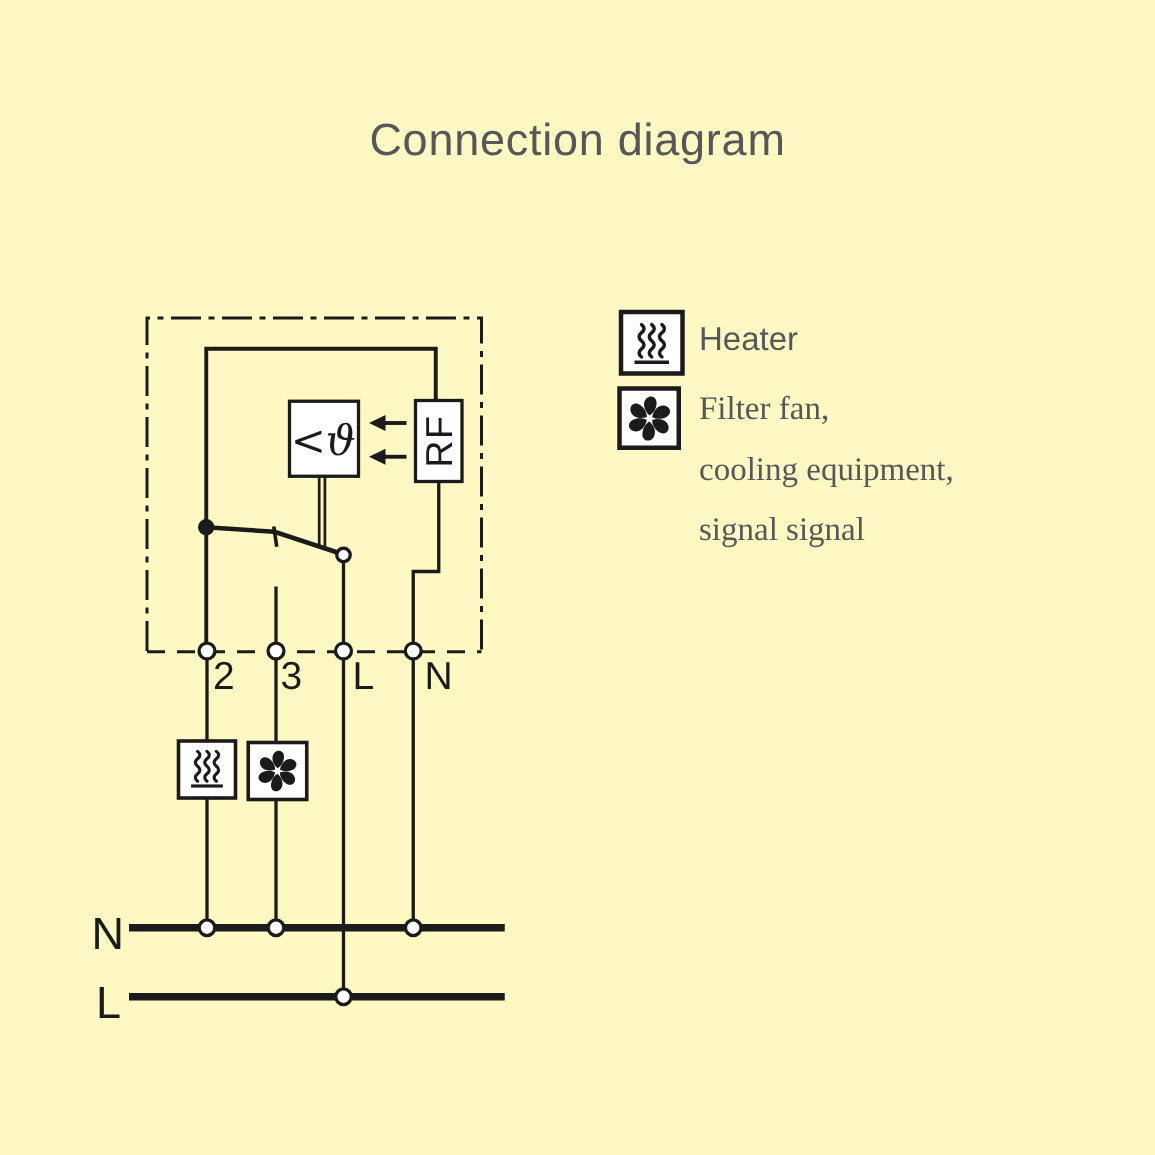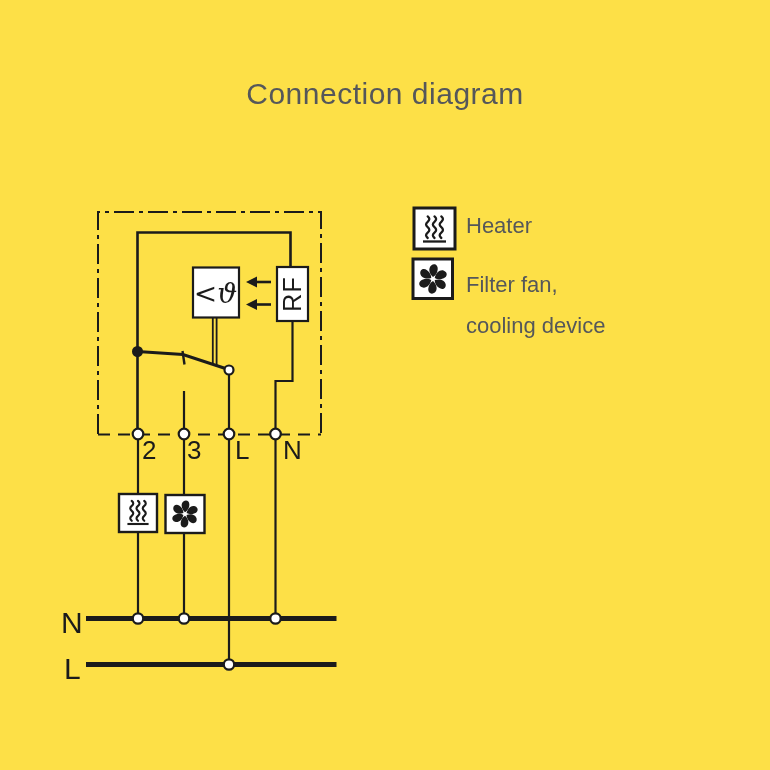--- a/index.html
+++ b/index.html
@@ -1,34 +1,34 @@
 <!DOCTYPE html>
 <html><head>
 <meta charset="utf-8">
 <style>
   html,body{margin:0;padding:0;background:#fff;}
   .canvas{
-    position:relative;width:770px;height:770px;background:#fde047;overflow:hidden;
+    position:relative;width:770px;height:770px;background:#fef9c3;overflow:hidden;
     font-family:"Liberation Sans","DejaVu Sans",sans-serif;
   }
   .page-title{
     position:absolute;left:0;top:77px;width:770px;text-align:center;
     font-size:30px;font-weight:400;color:#55575a;letter-spacing:0.5px;
   }
   .diagram-svg{position:absolute;left:0;top:0;width:770px;height:770px;}
   .wire{stroke:#1b1b1b;fill:none;}
   .box{stroke:#1b1b1b;fill:#ffffff;}
   .svgtxt{font-family:"Liberation Sans","DejaVu Sans",sans-serif;fill:#1b1b1b;}
   .term-label{font-size:26px;}
   .bus-label{font-size:30px;}
   .rf-label{font-size:25px;letter-spacing:1px;}
   .theta-label{font-family:"DejaVu Serif","Liberation Serif",serif;font-style:italic;font-size:28px;fill:#1b1b1b;}
   .legend-text{position:absolute;color:#55575a;font-size:22px;}
   .legend-heater-label{left:466px;top:213px;}
-  .legend-fan-label{left:466px;top:265px;line-height:40.5px;}
+  .legend-fan-label{left:466px;top:252px;line-height:40.5px;font-family:Liberation Serif, serif;}
 </style>
 </head>
 <body>
 
 <div class="canvas">
 
   <div class="page-title">Connection diagram</div>
 
   <svg class="diagram-svg" viewBox="0 0 770 770">
     <defs>
@@ -122,16 +122,17 @@
       <rect class="box" x="414" y="208" width="41" height="41" stroke-width="3"></rect>
       <use href="#heaterGlyph" transform="translate(434.5,229)"></use>
       <rect class="box" x="413" y="259" width="39.5" height="39.5" stroke-width="3"></rect>
       <use href="#fanGlyph" transform="translate(433,279)"></use>
     </g>
   </svg>
 
   <div class="legend-text legend-heater-label">Heater</div>
   <div class="legend-text legend-fan-label">
     <div>Filter fan,</div>
-    <div>cooling device</div>
+    <div>cooling equipment,</div>
+    <div>signal signal</div>
   </div>
 
 </div>
 
 </body></html>

